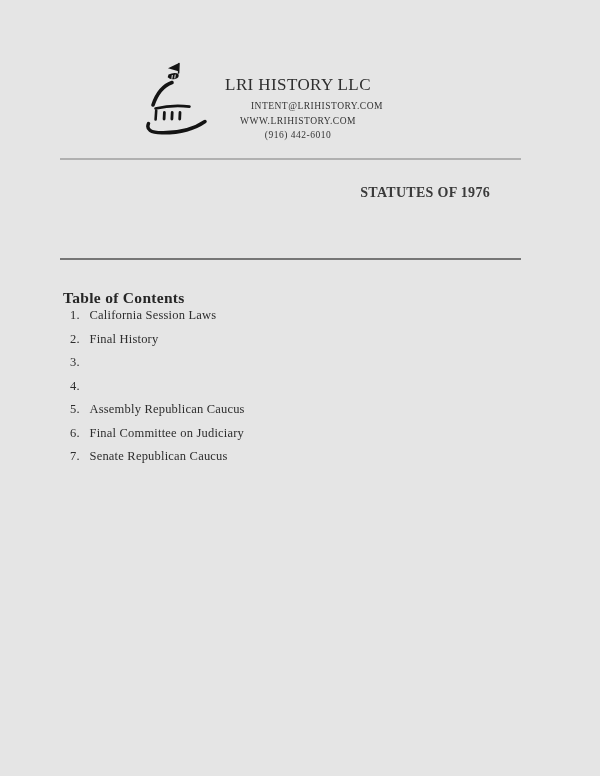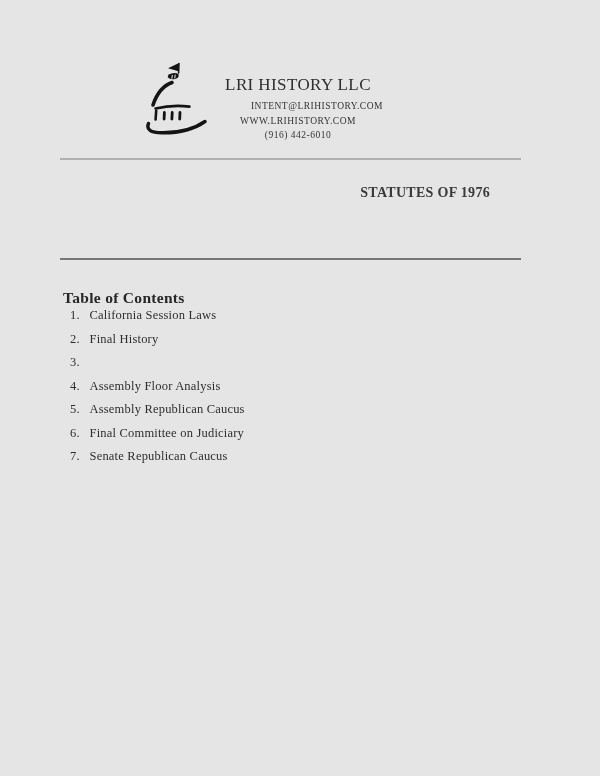--- a/index.html
+++ b/index.html
@@ -150,21 +150,20 @@
     </li>
     <li>
       <span class="toc-num">2.</span>
       <span>Final History</span>
     </li>
     <li>
       <span class="toc-num">3.</span>
     </li>
     <li>
       <span class="toc-num">4.</span>
-      <span>Assembly Floor Analysis</span>
     </li>
     <li>
       <span class="toc-num">5.</span>
       <span>Assembly Republican Caucus</span>
     </li>
     <li>
       <span class="toc-num">6.</span>
       <span>Final Committee on Judiciary</span>
     </li>
     <li>

